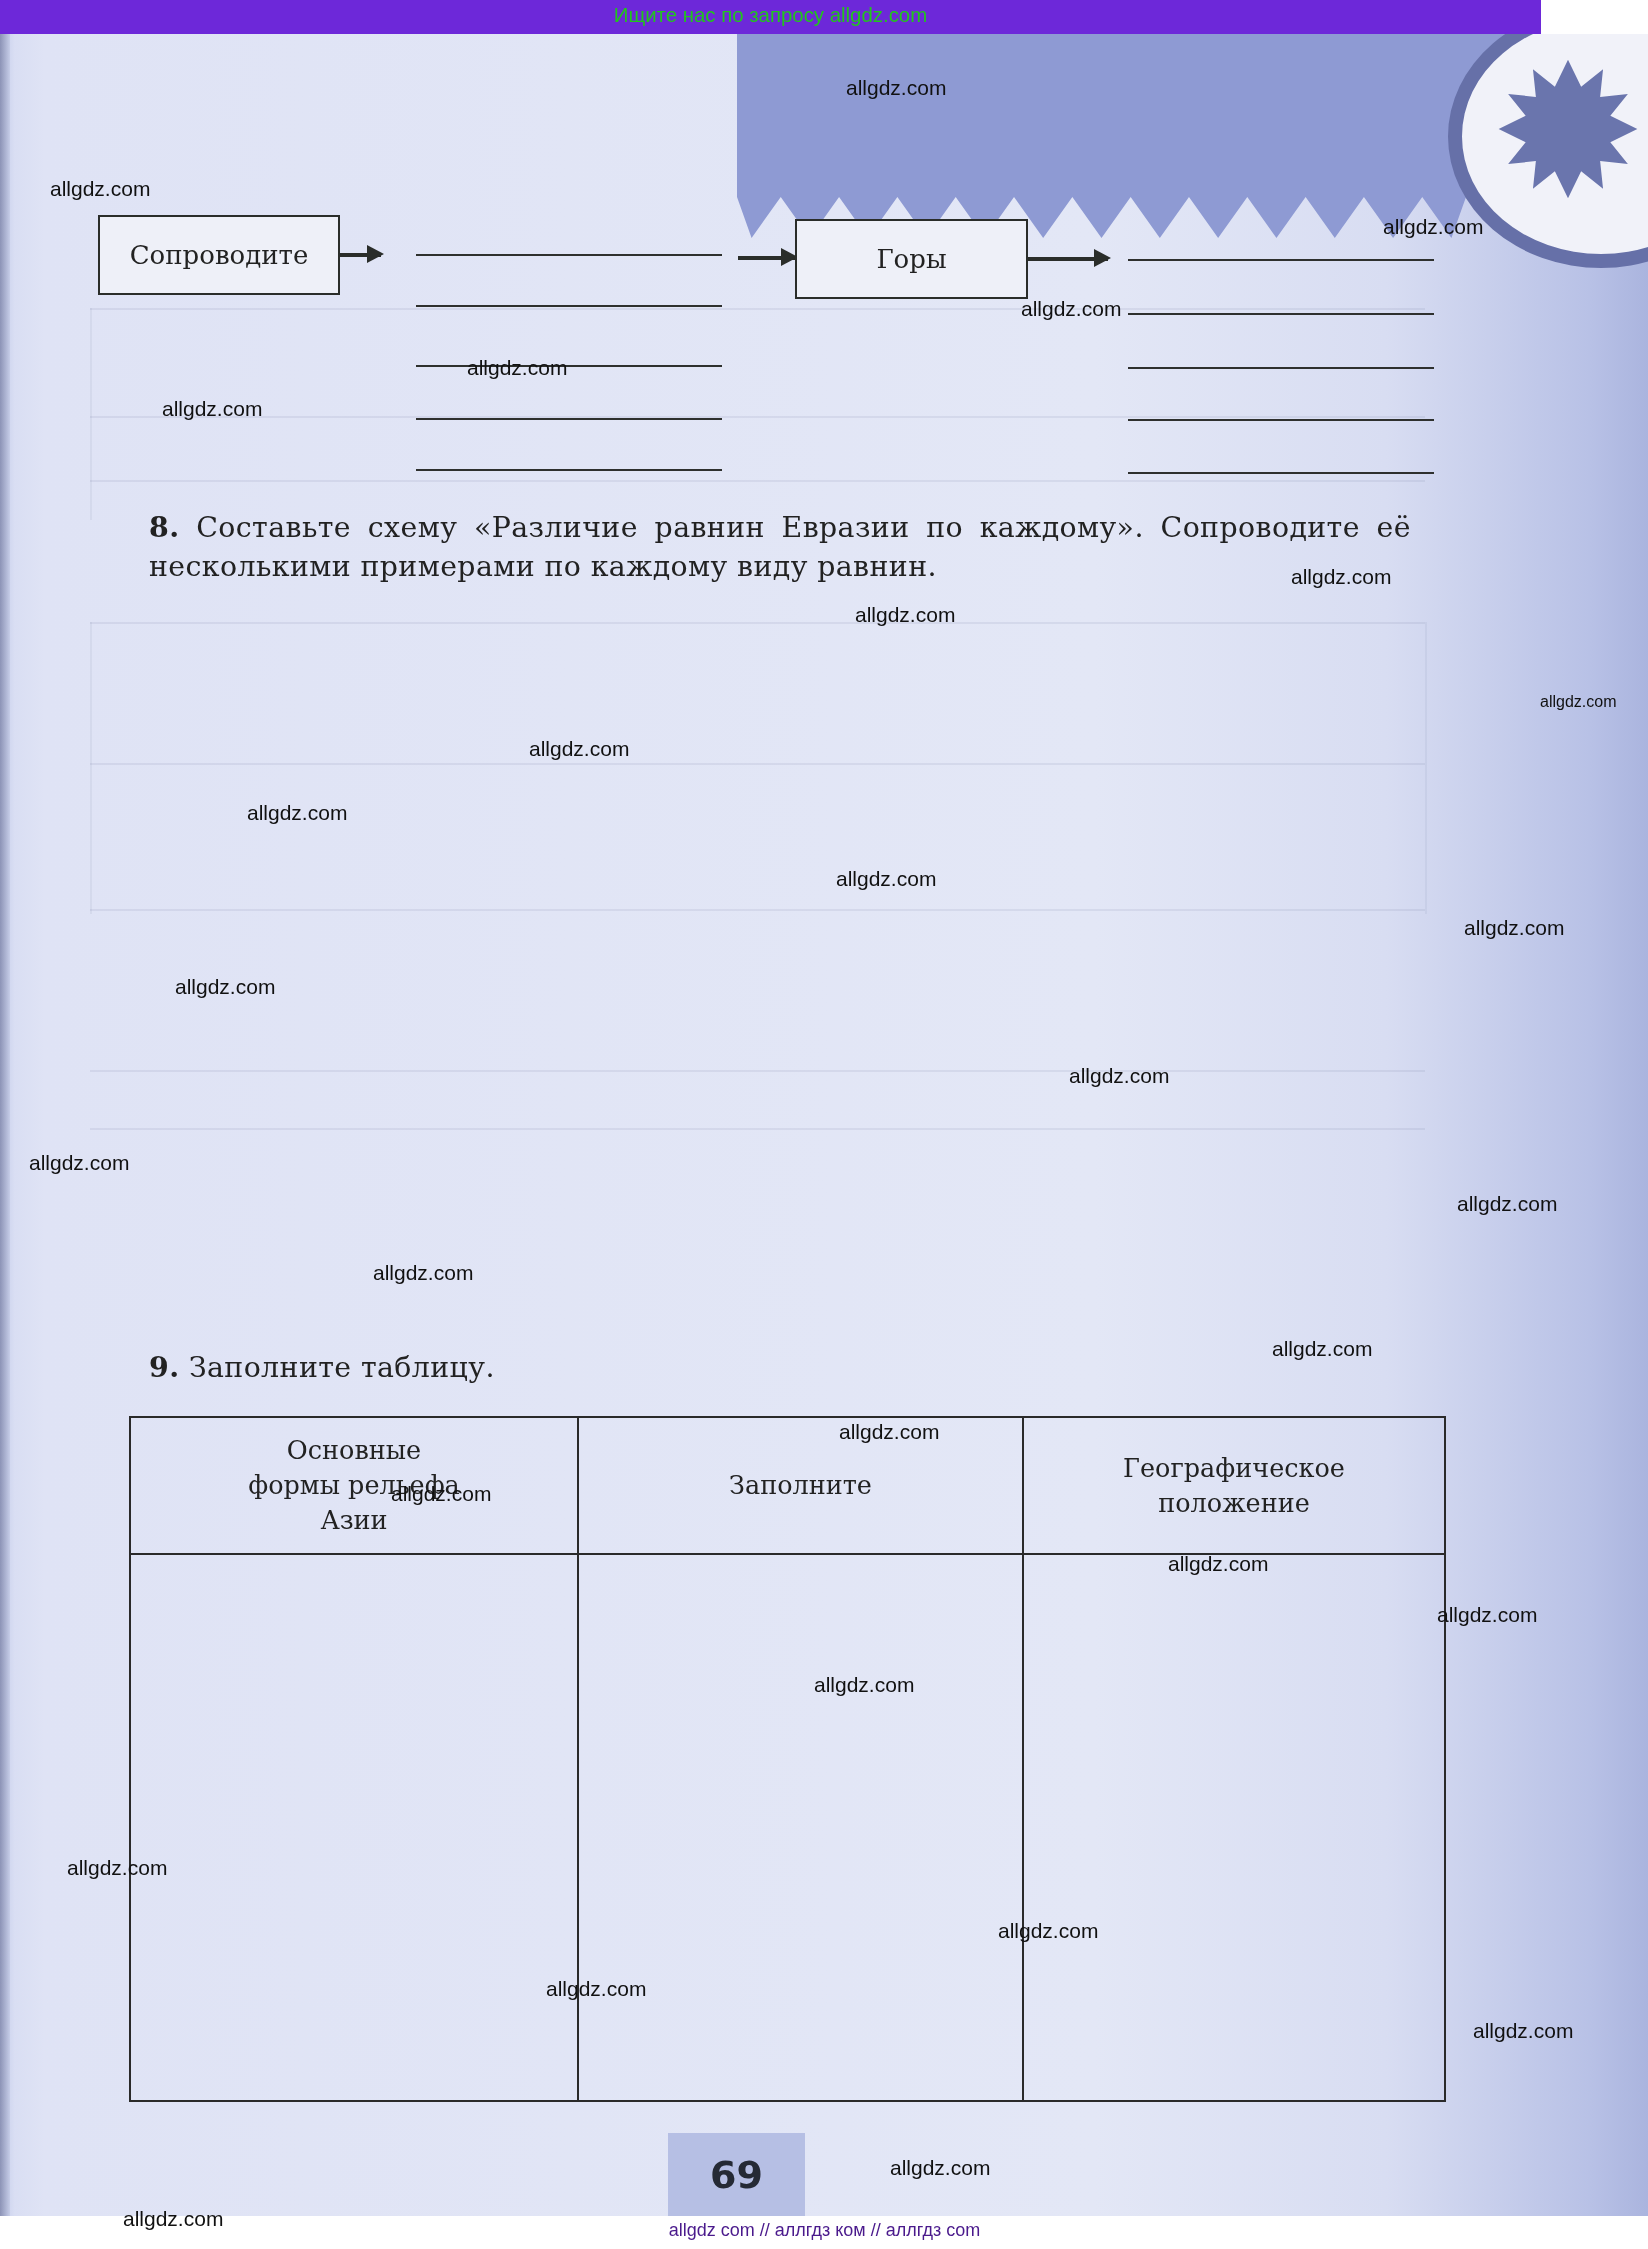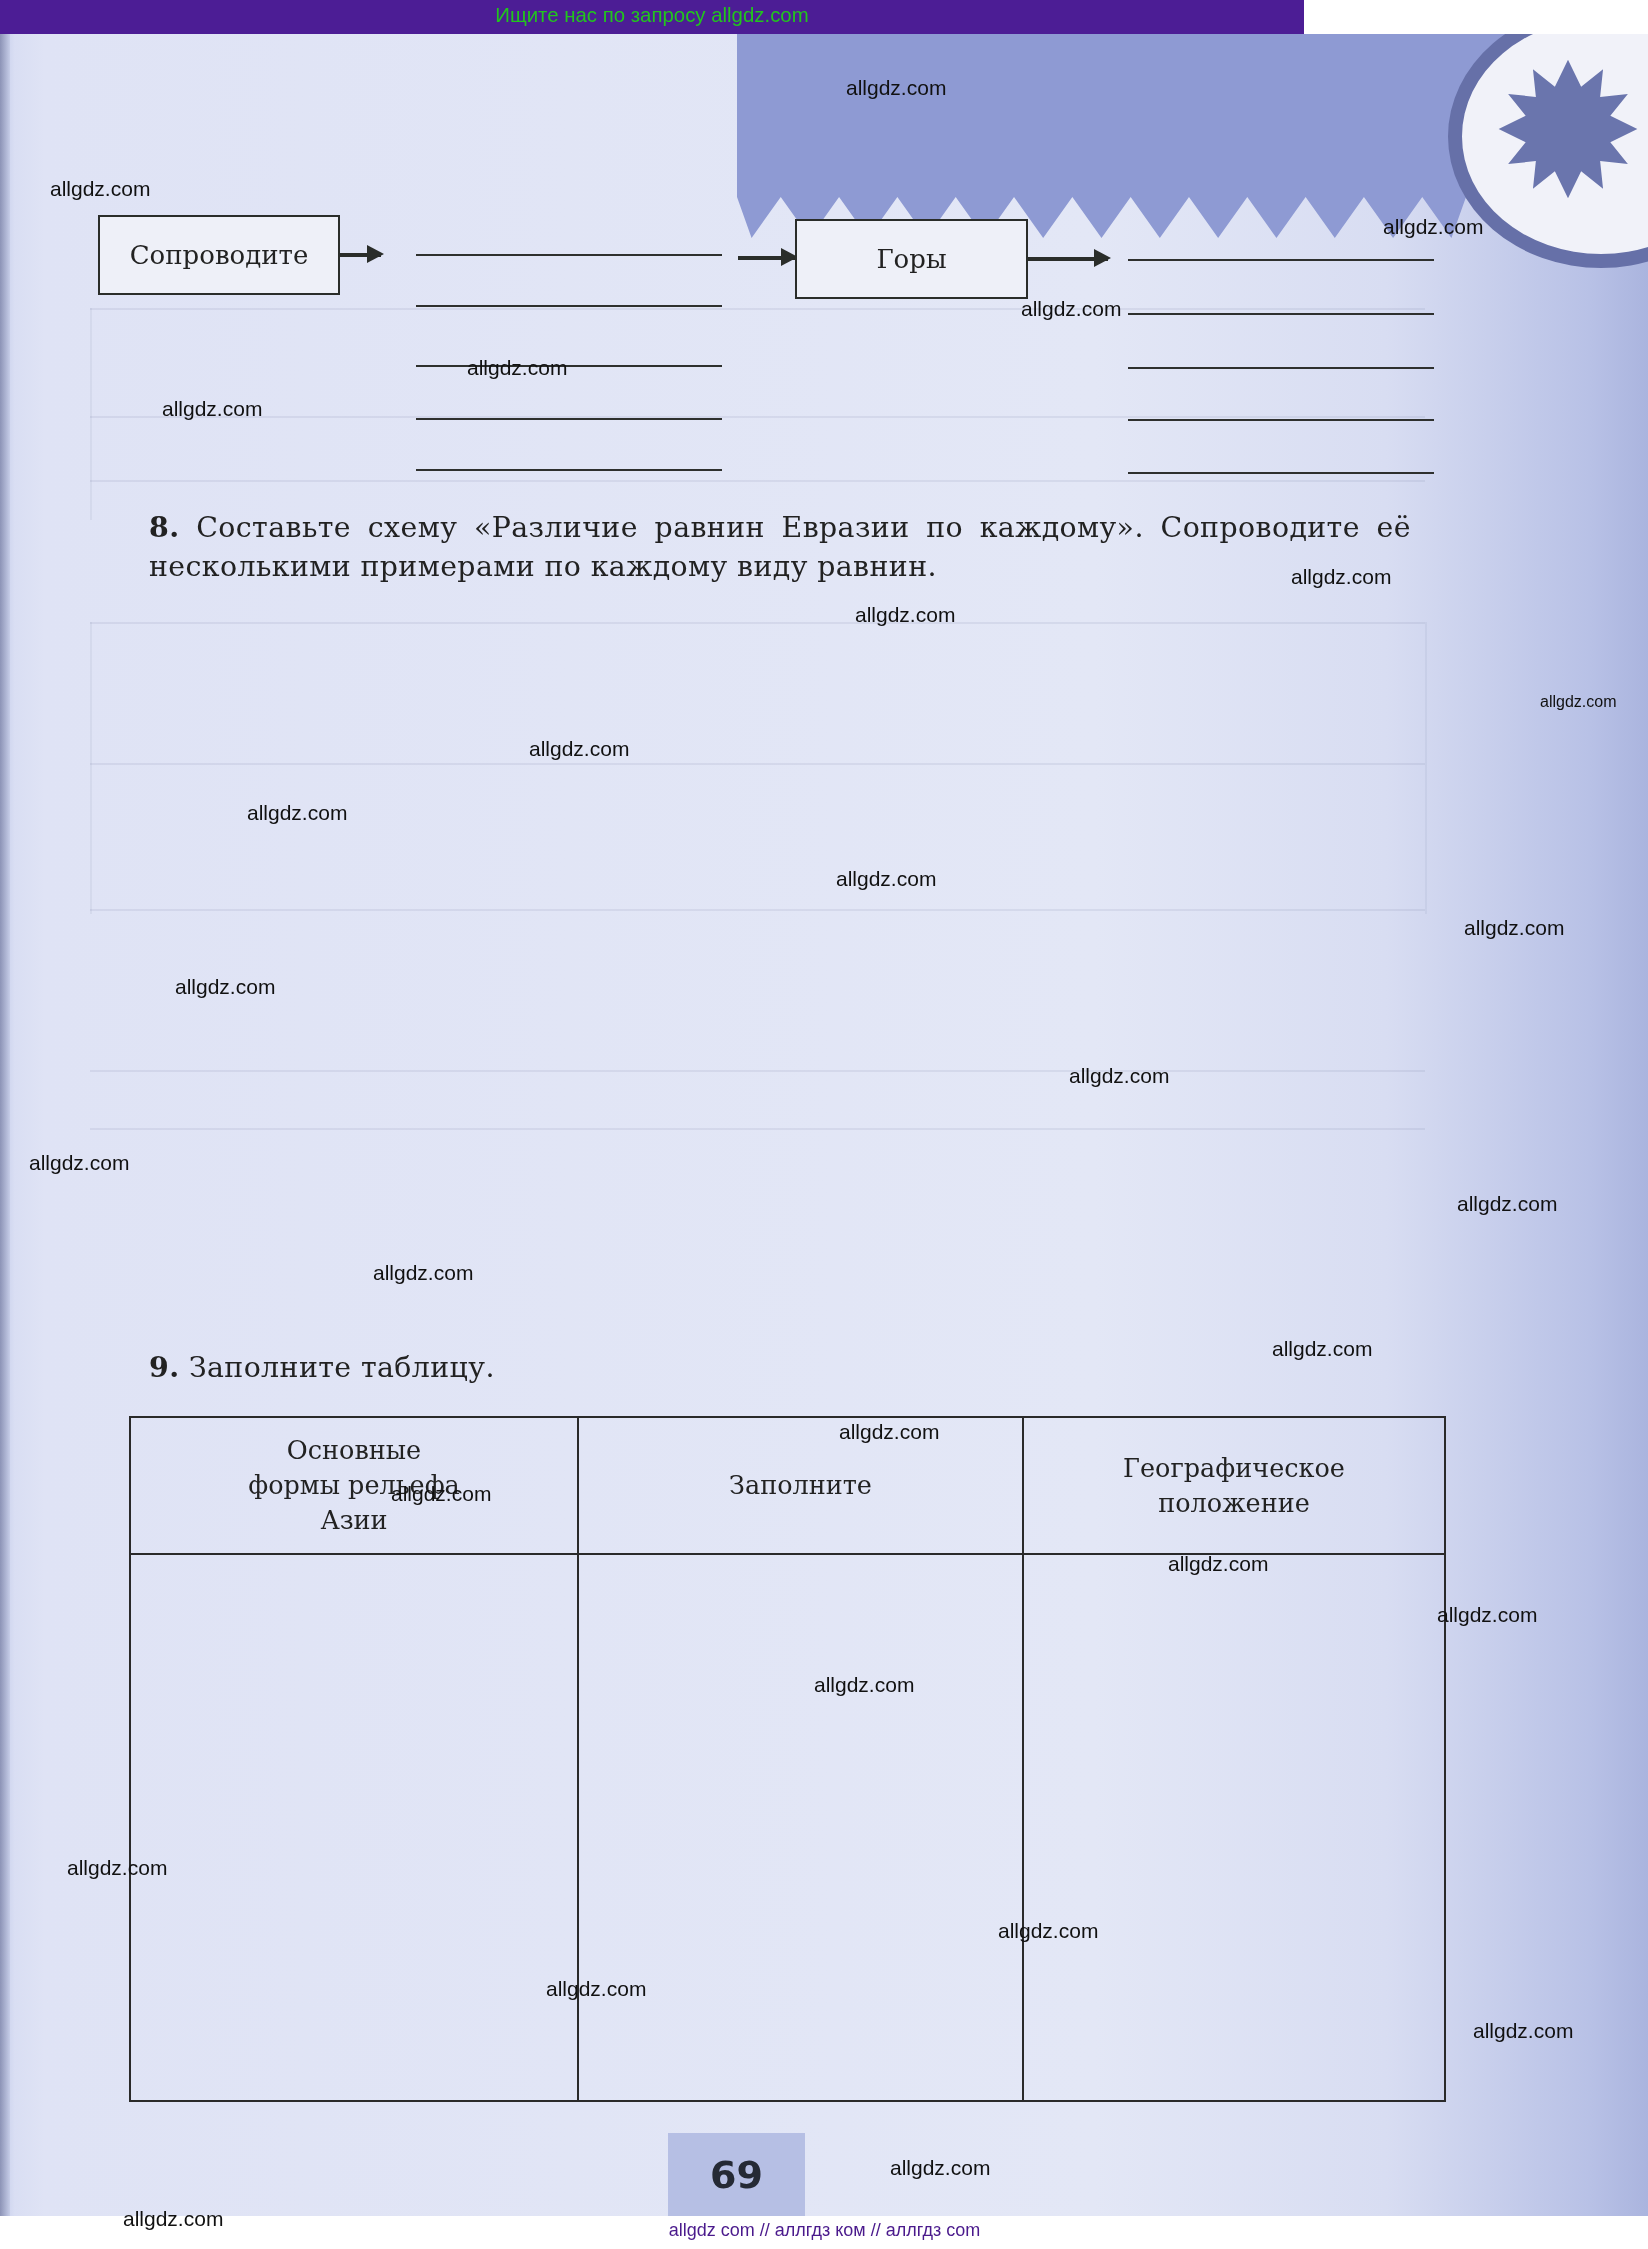--- a/index.html
+++ b/index.html
@@ -2,22 +2,22 @@
 <html style="font-size:11.7px"><head>
 <meta charset="utf-8">
 <style>
   html, body { margin: 0; padding: 0; }
   body {
     width: 1649px; height: 2250px; position: relative; overflow: hidden;
     background: #ffffff;
     font-family: "DejaVu Serif", serif;
   }
   .top-banner {
-    position: absolute; left: 0; top: 0; width: 1304px; height: 34px;
-    background: #4c1d95; text-align: center;
+    position: absolute; left: 0; top: 0; width: 1541px; height: 34px;
+    background: #6d28d9; text-align: center;
   }
   .top-banner span {
     display: inline-block; margin-top: 4.4px;
     font-family: "Liberation Sans", sans-serif; font-size: 20.4px; color: #22c41e;
   }
   .page {
     position: absolute; left: 0; top: 34px; width: 1649px; height: 2182px;
     background: linear-gradient(90deg, #c2cae8 0px, #d9def3 14.6px, #dfe3f5 44px, #e3e7f6 1094px, #d8ddf2 1386px, #b8c1e6 1590px, #aab4de 1649px);
     overflow: hidden;
   }

